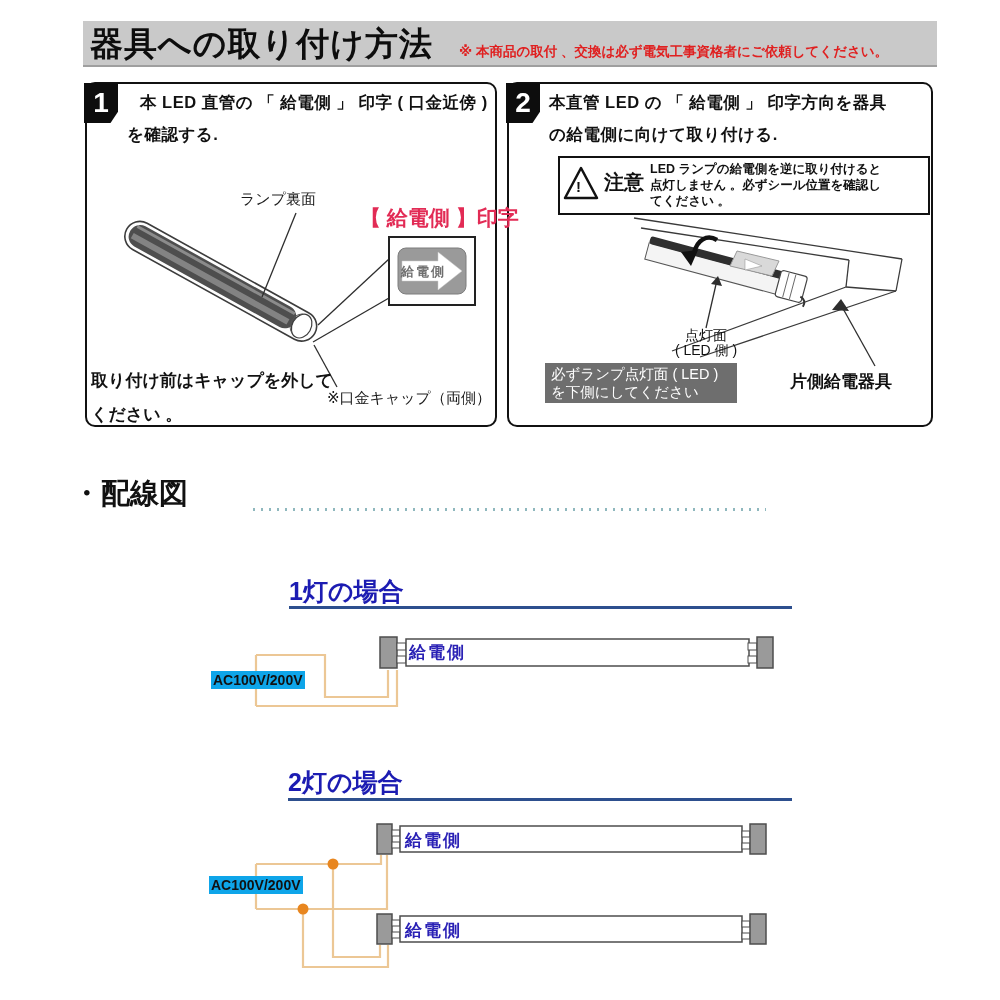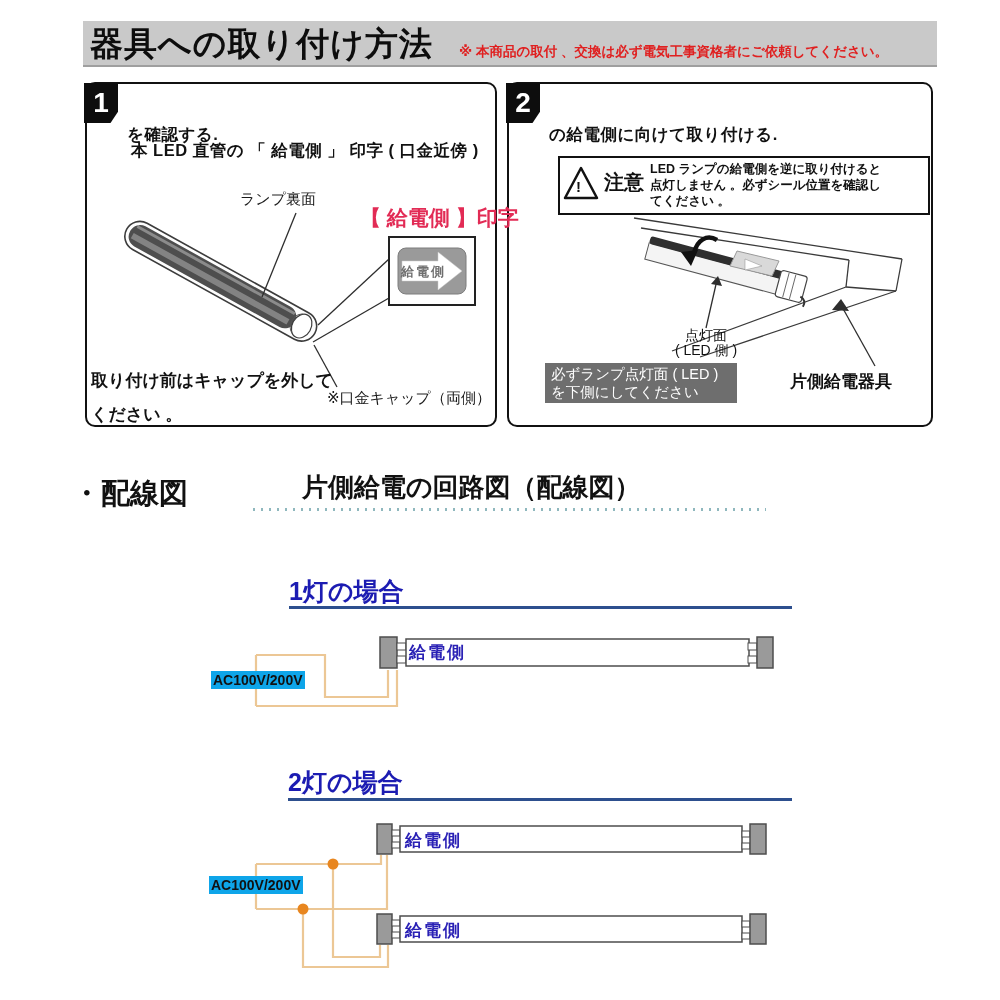--- a/index.html
+++ b/index.html
@@ -151,46 +151,46 @@
         <rect x="392" y="920" width="8" height="6" fill="#fff" stroke-width="1"></rect>
         <rect x="392" y="932" width="8" height="6" fill="#fff" stroke-width="1"></rect>
         <rect x="400" y="916" width="342" height="26" fill="#fff"></rect>
         <rect x="742" y="921" width="8" height="6" fill="#fff" stroke-width="1"></rect>
         <rect x="742" y="933" width="8" height="6" fill="#fff" stroke-width="1"></rect>
         <rect x="750" y="914" width="16" height="30" fill="#9a9a9a"></rect>
       </g>
     </g>
   </svg>
 
-  <div class="abs step-txt" style="left:131px;top:92px;margin-top:48px;">本 LED 直管の 「 給電側 」 印字 ( 口金近傍 )</div>
+  <div class="abs step-txt" style="left:140px;top:92px;">本 LED 直管の 「 給電側 」 印字 ( 口金近傍 )</div>
   <div class="abs step-txt" style="left:127px;top:124px;">を確認する.</div>
   <div class="abs lbl" style="left:240px;top:190px;">ランプ裏面</div>
   <div class="abs red-lbl" style="left:360px;top:204px;">【 給電側 】印字</div>
   <div class="abs arrowbox-txt" style="left:401px;top:263px;">給電側</div>
   <div class="abs bold-note" style="left:91px;top:370px;">取り付け前はキャップを外して</div>
   <div class="abs bold-note" style="left:91px;top:392px;margin-top:12px;">ください 。</div>
   <div class="abs lbl" style="left:327px;top:389px;">※口金キャップ（両側）</div>
 
+  <div class="abs step-txt" style="left:549px;top:92px;">本直管 LED の 「 給電側 」 印字方向を器具</div>
   <div class="abs step-txt" style="left:549px;top:124px;">の給電側に向けて取り付ける.</div>
   <div class="abs caution-box"></div>
   <div class="abs caution-mark">!</div>
   <div class="abs caution-title">注意</div>
   <div class="abs caution-txt" style="top:161px;">LED ランプの給電側を逆に取り付けると</div>
   <div class="abs caution-txt" style="top:177px;">点灯しません 。必ずシール位置を確認し</div>
   <div class="abs caution-txt" style="top:193px;">てください 。</div>
   <div class="abs lit-lbl" style="left:670px;top:327px;">点灯面</div>
   <div class="abs lit-lbl" style="left:670px;top:342px;">( LED 側 )</div>
   <div class="abs gray-box">
     <div>必ずランプ点灯面 ( LED )</div>
     <div>を下側にしてください</div>
   </div>
   <div class="abs fixture-lbl">片側給電器具</div>
 
   <div class="abs sec-bullet">・配線図</div>
-  <div class="abs sec-title">片側給電の回路図（配線図）</div>
   <div class="abs dotted"></div>
 
   <div class="abs lamp-title" style="left:289px;top:575px;">1灯の場合</div>
   <div class="abs lamp-underline" style="left:289px;top:606px;width:503px;"></div>
   <div class="abs ac-lbl" style="left:211px;top:671px;">AC100V/200V</div>
   <div class="abs tube-lbl" style="left:409px;top:641px;">給電側</div>
 
   <div class="abs lamp-title" style="left:288px;top:766px;">2灯の場合</div>
   <div class="abs lamp-underline" style="left:288px;top:798px;width:504px;"></div>
   <div class="abs ac-lbl" style="left:209px;top:876px;">AC100V/200V</div>

